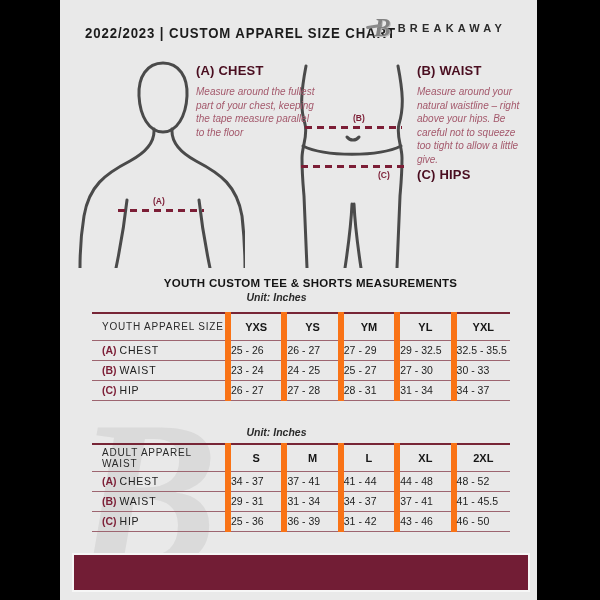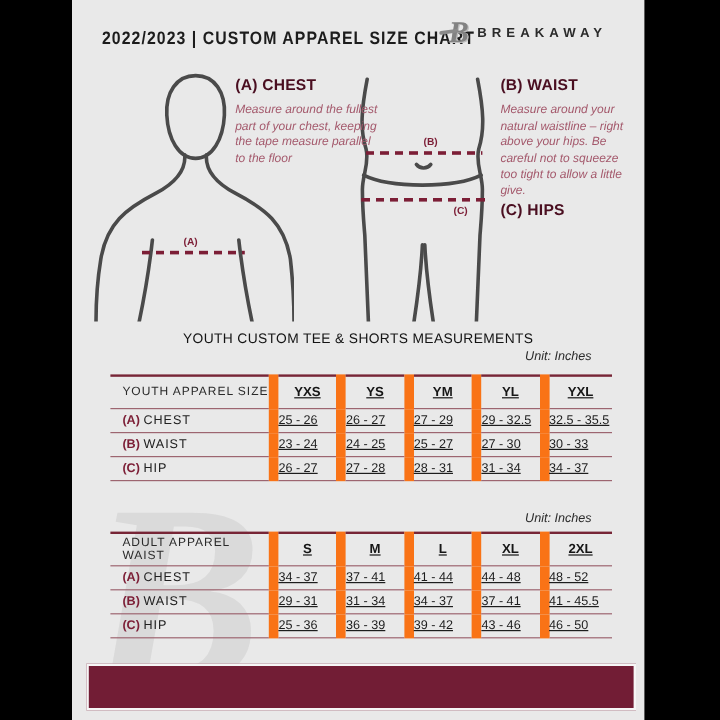--- a/index.html
+++ b/index.html
@@ -36,26 +36,26 @@
   .dash {
     position:absolute; height:2.5px;
     background:repeating-linear-gradient(90deg,#7c1e36 0 7px,transparent 7px 12px);
   }
   .dash-label { position:absolute; font-size:8.5px; font-weight:700; color:#7c1e36; }
   
   .guide { position:absolute; }
   .guide h3 { font-size:13px; font-weight:800; color:#4a0e20; letter-spacing:0.2px; margin-bottom:7px; white-space:nowrap; }
   .guide p { font-size:10px; font-style:italic; font-weight:500; color:#a4596c; line-height:1.35; }
   
-  .tbl-title { position:absolute; left:0; width:477px; text-align:center; font-size:11.5px; font-weight:400; color:#141414; letter-spacing:0.3px; z-index:2; }
-  .tbl-unit  { position:absolute; left:0; width:433px; text-align:right; font-size:10.5px; font-style:italic; font-weight:400; color:#2a2a2a; z-index:2; }
+  .tbl-title { position:absolute; left:12px; width:477px; text-align:center; font-size:11.5px; font-weight:700; color:#141414; letter-spacing:0.3px; z-index:2; }
+  .tbl-unit  { position:absolute; left:0; width:433px; text-align:center; font-size:10.5px; font-style:italic; font-weight:700; color:#2a2a2a; z-index:2; }
   table.size { position:absolute; left:32px; width:418px; border-collapse:collapse; table-layout:fixed; z-index:2; }
   table.size { border-top:2px solid #772536; }
   table.size th, table.size td { border-bottom:1.5px solid #9d6570; }
-  table.size th + th, table.size td + td { border-left:8px solid #f97316;text-decoration:underline; }
+  table.size th + th, table.size td + td { border-left:6px solid #f97316; }
   table.size col.c0 { width:136px; }
   table.size tr.hd  { height:27px; }
   table.size tr.dr  { height:20px; }
   th.first { font-size:10px; font-weight:400; color:#2a2a2a; text-align:left; padding-left:10px; letter-spacing:0.8px; }
   th.size-h { font-size:11px; font-weight:700; color:#161616; text-align:center; }
   td.lbl { text-align:left; padding-left:10px; font-size:10.5px; }
   td.lbl .k { font-weight:700; color:#7c1e36; }
   td.lbl .n { color:#202020; letter-spacing:0.8px; }
   td.val { text-align:left; font-size:10.5px; color:#1d1d1d; }
   
@@ -197,21 +197,21 @@
         <td class="val">29 - 31</td>
         <td class="val">31 - 34</td>
         <td class="val">34 - 37</td>
         <td class="val">37 - 41</td>
         <td class="val">41 - 45.5</td>
       </tr>
       <tr class="dr">
         <td class="lbl"><span class="k">(C)</span> <span class="n">HIP</span></td>
         <td class="val">25 - 36</td>
         <td class="val">36 - 39</td>
-        <td class="val">39 - 42</td>
+        <td class="val">31 - 42</td>
         <td class="val">43 - 46</td>
         <td class="val">46 - 50</td>
       </tr>
     </tbody>
       </table>
 
     <div class="footer-bar"></div>
   </div>
 </div>
 

